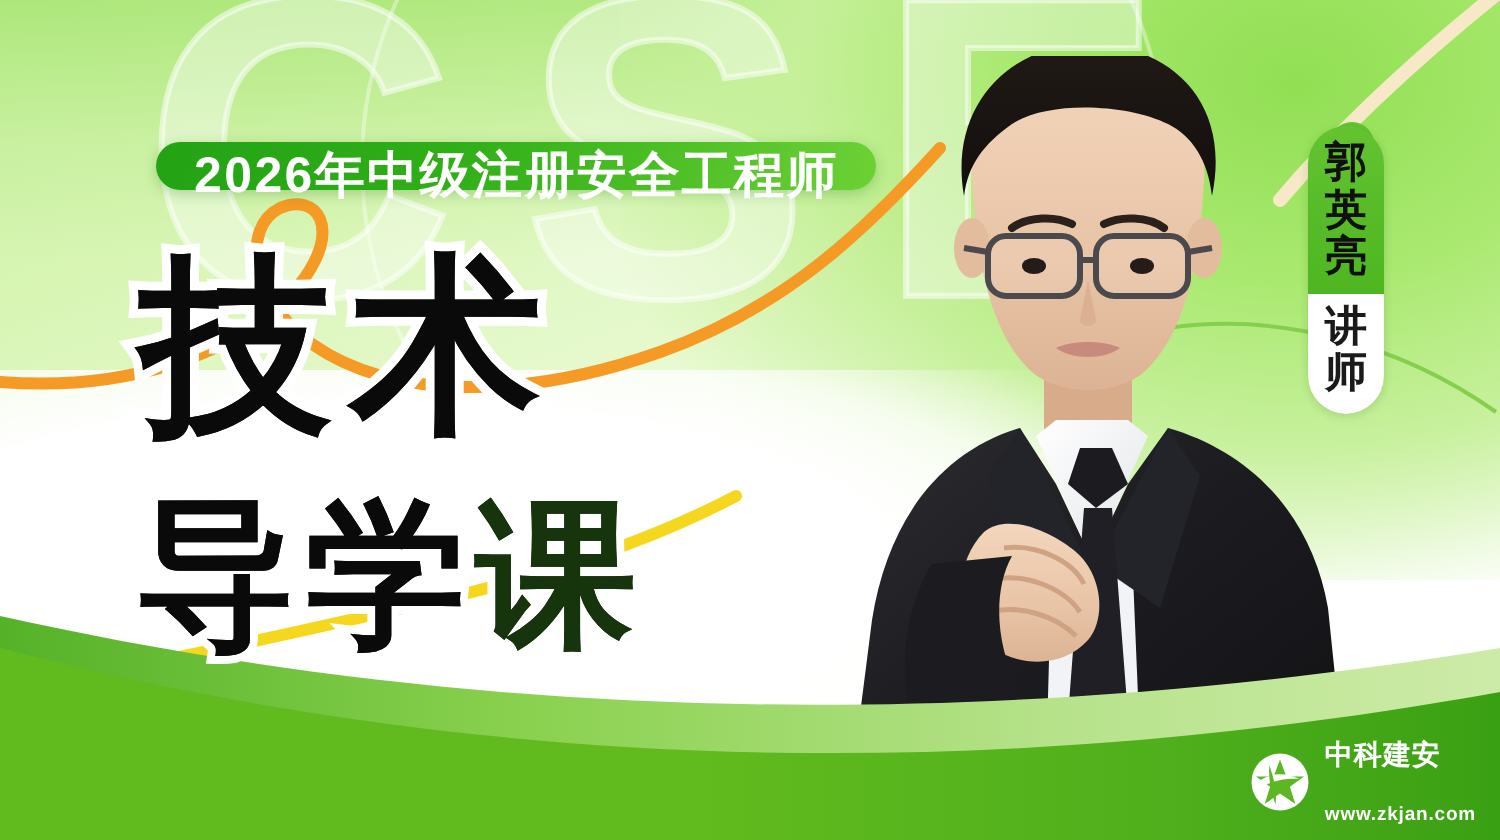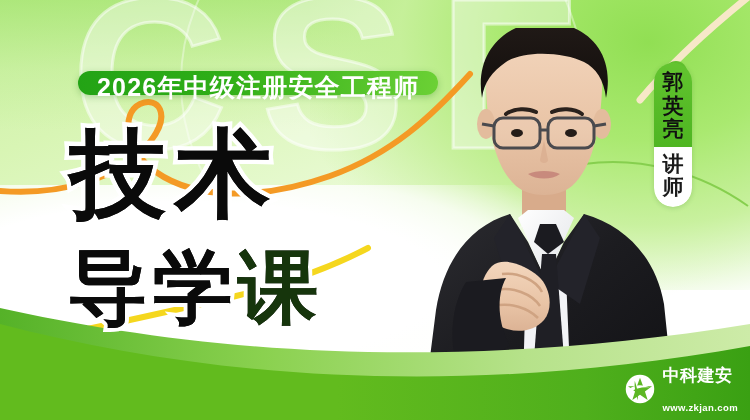--- a/index.html
+++ b/index.html
@@ -224,21 +224,21 @@
     width: 30px;
     height: 30px;
     flex: 0 0 30px;
   }
   .brand-text {
     display: flex;
     flex-direction: column;
     line-height: 1;
   }
   .brand-name {
-    font-size: 17px;
+    font-size: 14px;
     font-weight: bold;
     color: #ffffff;
     letter-spacing: .5px;
   }
   .brand-url {
     font-size: 9.5px;
     font-weight: bold;
     color: #ffffff;
     letter-spacing: .4px;
     margin-top: 19px;

